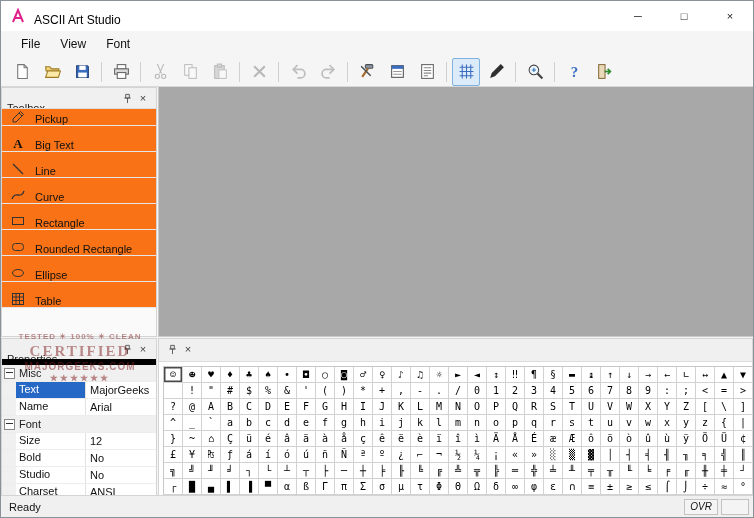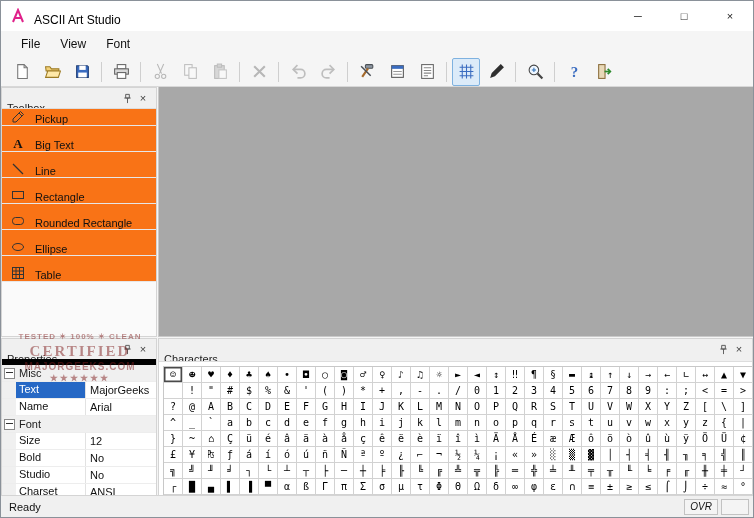--- a/index.html
+++ b/index.html
@@ -309,20 +309,28 @@
           <span class="icon">
             <svg viewBox="0 0 16 16">
               <path d="M3 3l10 10" stroke="#333" stroke-width="1.3"></path>
             </svg>
           </span>
           <span>Line</span>
         </div>
         <div class="tool-item">
           <span class="icon">
             <svg viewBox="0 0 16 16">
+              <path d="M2 12C5 3 11 13 14 4" fill="none" stroke="#333" stroke-width="1.3"></path>
+            </svg>
+          </span>
+          <span>Curve</span>
+        </div>
+        <div class="tool-item">
+          <span class="icon">
+            <svg viewBox="0 0 16 16">
               <rect x="2.5" y="4.5" width="11" height="7" fill="none" stroke="#333"></rect>
             </svg>
           </span>
           <span>Rectangle</span>
         </div>
         <div class="tool-item">
           <span class="icon">
             <svg viewBox="0 0 16 16">
               <rect x="2.5" y="4.5" width="11" height="7" rx="3" fill="none" stroke="#333"></rect>
             </svg>
@@ -410,21 +418,20 @@
         <div class="prop-row">
           <div class="prop-gutter"></div>
           <div class="prop-name">Charset</div>
           <div class="prop-value">ANSI</div>
         </div>
       </div>
   </div>
 
   <div class="panel characters">
     <div class="panel-header">
-      <span class="ph-title">Characters</span>
       <span class="ph-btn">
         <svg viewBox="0 0 12 12">
             <path d="M4 1.5h4v4H4z" fill="#e8e8e8" stroke="#555"></path>
             <path d="M2.5 5.5h7" stroke="#555"></path>
             <path d="M6 5.5V11" stroke="#555"></path>
           </svg>
       </span>
       <span class="ph-btn">×</span>
     </div>
     <div class="char-area">

